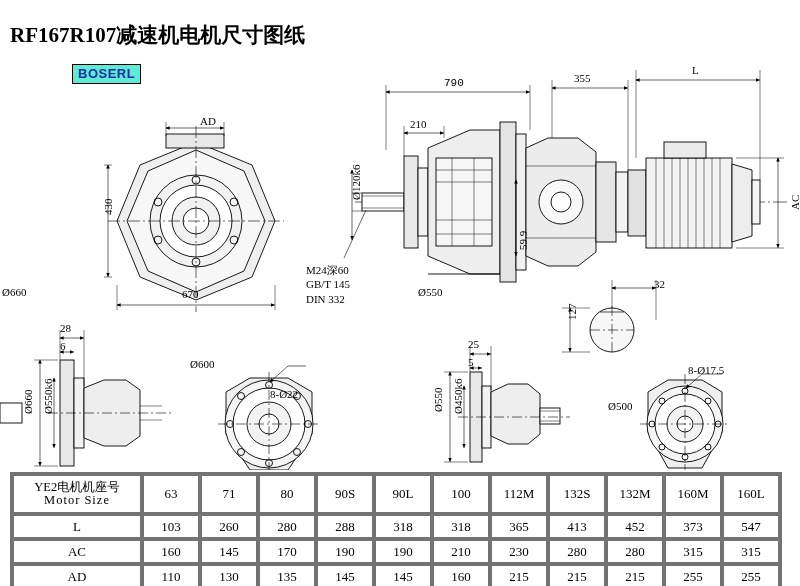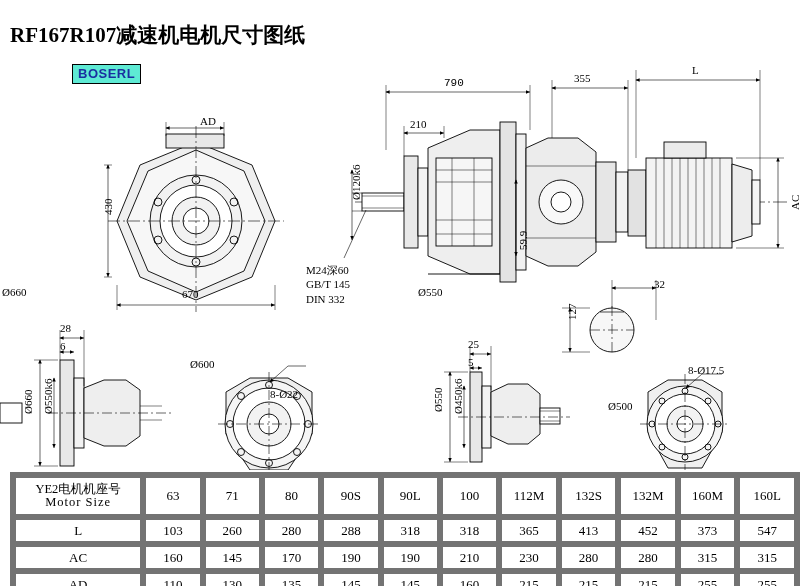--- a/index.html
+++ b/index.html
@@ -53,21 +53,21 @@
   
   table.spec{
     position:absolute;
     left:10px;top:472px;
     border-collapse:collapse;
     font-family:"Liberation Serif", serif;
     font-size:13px;
     background:#fff;
   }
   table.spec th, table.spec td{
-    border:6px solid #737373;
+    border:4px solid #737373;
     text-align:center;
     padding:0;
     height:21px;
     font-weight:normal;
   }
   table.spec th:first-child, table.spec td:first-child{
     width:126px;
   }
   table.spec th:not(:first-child), table.spec td:not(:first-child){
     width:54px;

